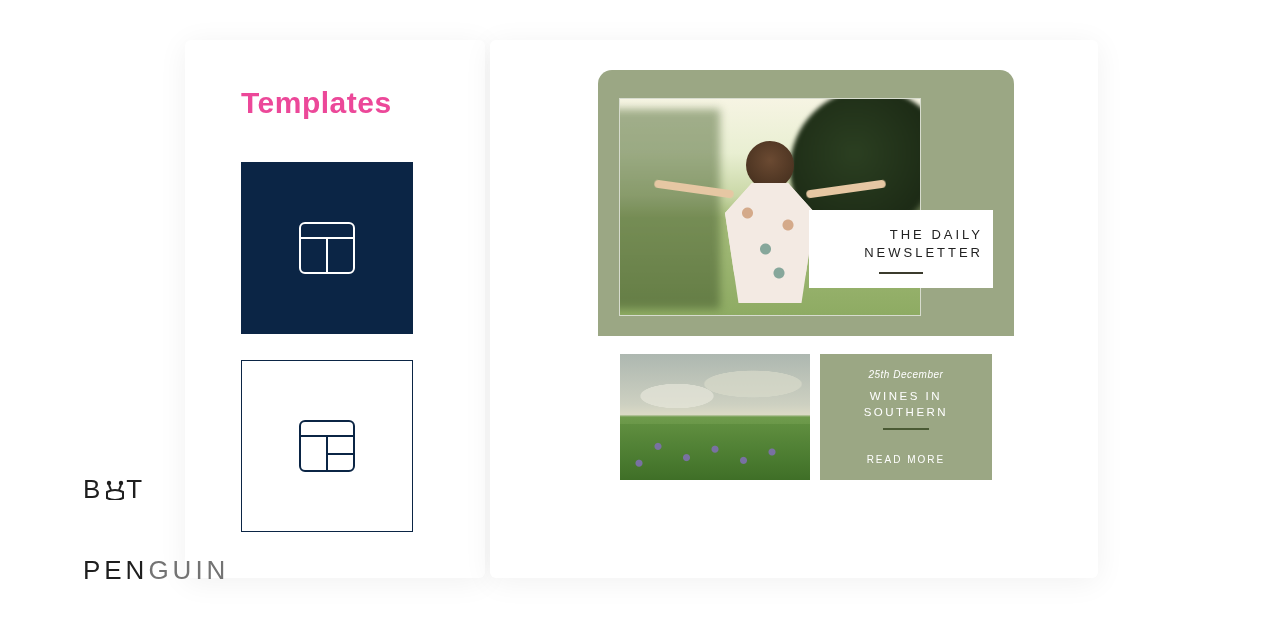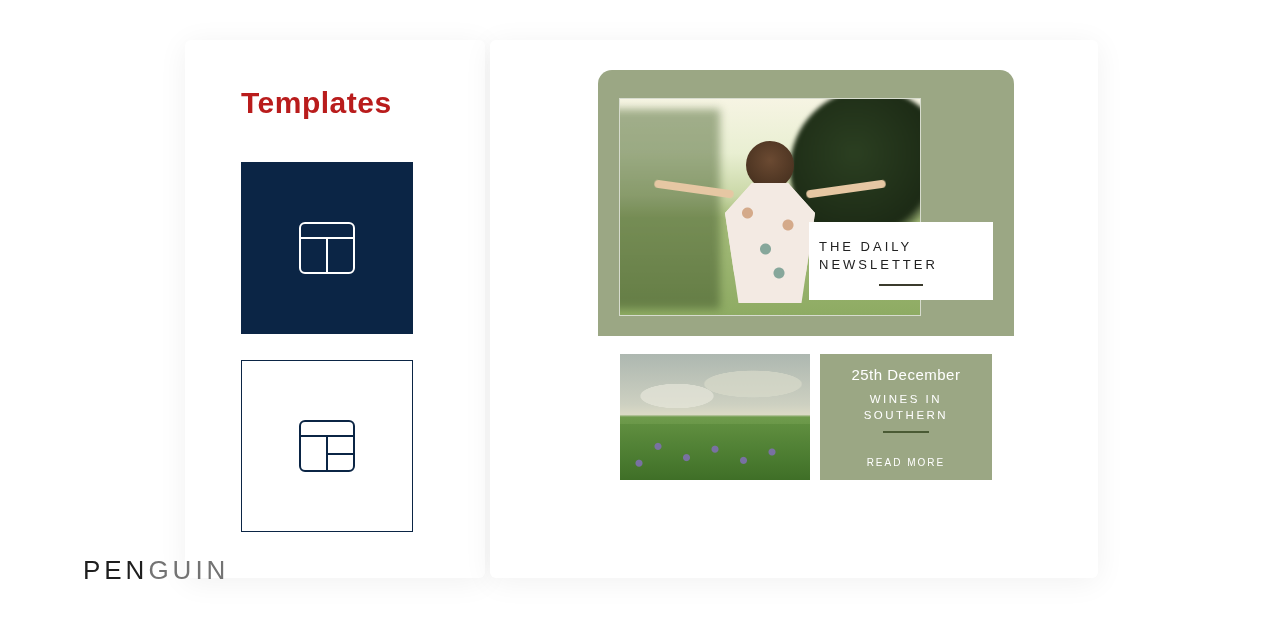--- a/index.html
+++ b/index.html
@@ -24,21 +24,21 @@
     border-radius: 6px;
     box-shadow: 0 4px 30px rgba(0,0,0,0.06);
     padding: 46px 50px 0 56px;
     box-sizing: border-box;
   }
 
   .templates-panel h1 {
     margin: 0 0 42px 0;
     font-size: 30px;
     font-weight: 700;
-    color: #b91c1c;
+    color: #ec4899;
     letter-spacing: 0.5px;
   }
 
   .template-card {
     width: 172px;
     height: 172px;
     display: flex;
     align-items: center;
     justify-content: center;
     margin-bottom: 26px;
@@ -138,26 +138,26 @@
   .hero-img .arm-l, .hero-img .arm-r {
     position:absolute; top:86px; width:80px; height:8px; background:#e6c7a3; border-radius:4px;
     filter: blur(.3px);
   }
   .hero-img .arm-l { left:34px; transform:rotate(8deg); }
   .hero-img .arm-r { right:34px; transform:rotate(-8deg); }
 
   .hero-title-card {
     position: absolute;
     right: 21px;
-    bottom: 36px;
+    bottom: 48px;
     width: 184px;
     background: #fff;
     padding: 16px 10px 14px 10px;
     box-sizing: border-box;
-    text-align: left;
+    text-align: right;
   }
   .hero-title-card .t1 {
     font-size: 13px;
     letter-spacing: 3px;
     font-weight: 500;
     color: #222;
     line-height: 1.4;
   }
   .hero-title-card .rule {
     width: 44px; height: 2px; background:#3b3b2d;
@@ -209,23 +209,24 @@
     color: #fff;
     display: flex;
     flex-direction: column;
     align-items: center;
     justify-content: center;
     gap: 8px;
     box-sizing: border-box;
     text-align: center;
   }
   .article-meta .date {
-    font-size: 15px;
+    font-size: 10px;
     letter-spacing: 0.5px;
     font-weight: 500;
+    font-style: italic;
   }
   .article-meta .headline {
     font-size: 11.5px;
     letter-spacing: 2.5px;
     line-height: 1.4;
     font-weight: 500;
   }
   .article-meta .rule2 {
     width: 46px; height: 2px; background:#4a5a34;
   }
@@ -325,16 +326,25 @@
         </div>
         <div class="rule2"></div>
         <div class="more">READ MORE</div>
       </div>
     </div>
 
   </div>
 </div>
 
 <div class="logo">
+  <span class="row1">
+    <span class="dark">B</span><span class="anticon"><svg width="22" height="20" viewBox="0 0 22 20">
+          <circle cx="5" cy="3" r="2.2" fill="#1e1e1e"></circle>
+          <circle cx="17" cy="3" r="2.2" fill="#1e1e1e"></circle>
+          <line x1="5" y1="5" x2="7" y2="10" stroke="#1e1e1e" stroke-width="2"></line>
+          <line x1="17" y1="5" x2="15" y2="10" stroke="#1e1e1e" stroke-width="2"></line>
+          <path d="M3 12 Q11 8 19 12 L19 18 Q11 22 3 18 Z" fill="none" stroke="#1e1e1e" stroke-width="2"></path>
+        </svg></span><span class="dark">T</span>
+  </span>
   <span class="row2">
     <span class="dark">PEN</span><span class="blue">GUIN</span>
   </span>
 </div>
 
 </body></html>

